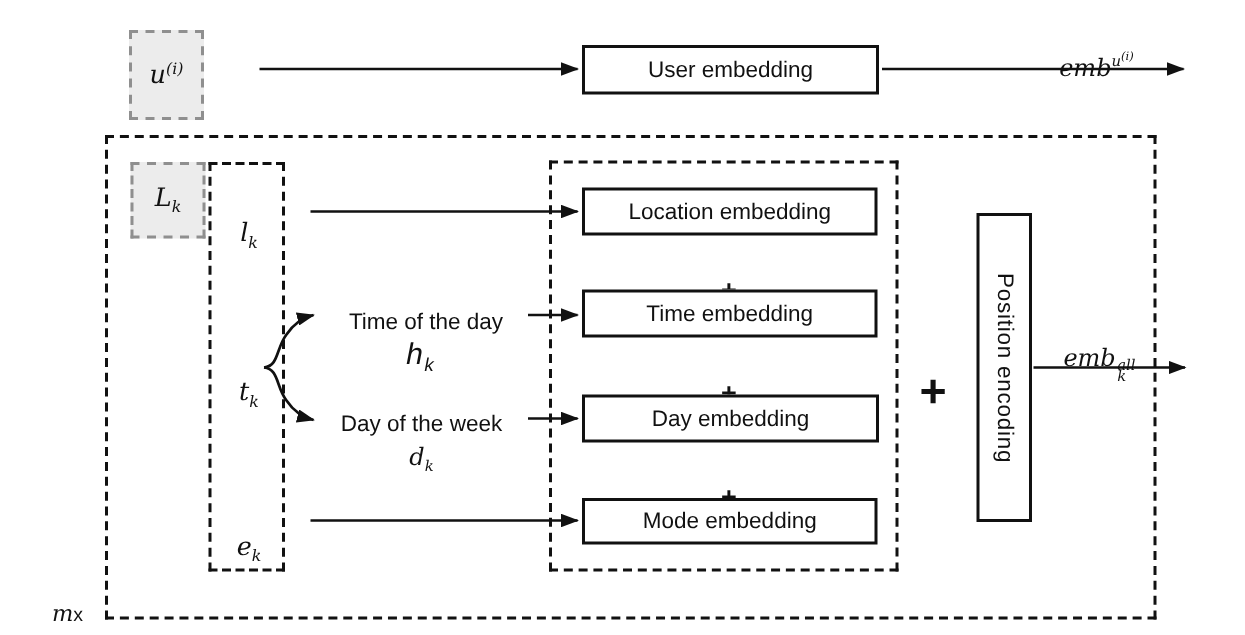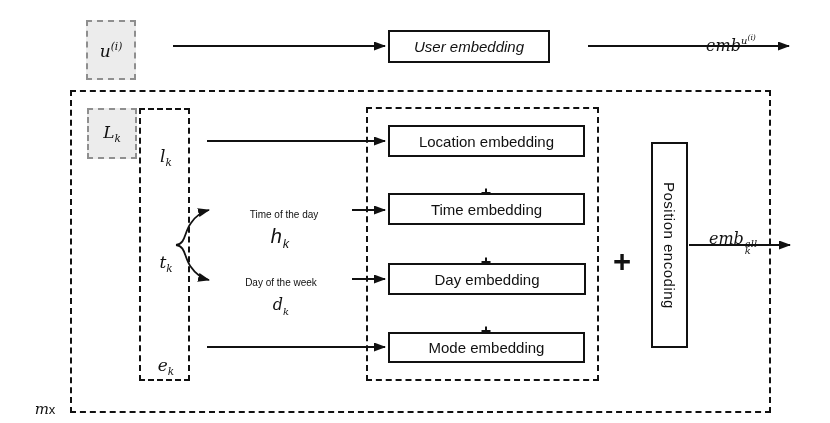--- a/index.html
+++ b/index.html
@@ -31,21 +31,21 @@
     font-family:"DejaVu Serif","Liberation Serif",serif;font-style:italic;font-size:17px;
     white-space:nowrap;
   }
   .math sup{font-size:0.62em;font-style:italic;}
   .math sub{font-size:0.62em;font-style:italic;}
   .math sup sup{font-size:0.78em;}
   .supsub{
     display:inline-grid;grid-template-rows:auto auto;line-height:0.72;
     font-size:0.62em;vertical-align:-0.30em;text-align:left;padding-left:1px;
   }
-  .annot{font-size:10px;white-space:nowrap;text-align:center;line-height:1.15;}
+  .annot{font-size:15px;white-space:nowrap;text-align:center;line-height:1.15;}
   .plus-small{font-size:18px;font-weight:700;line-height:1;}
   .plus-big{font-size:31px;font-weight:700;line-height:1;}
   .vertical-box{
     position:absolute;background:#ffffff;border:2px solid #111;box-sizing:border-box;
     display:flex;align-items:center;justify-content:center;
   }
   .vertical-box span{
     writing-mode:vertical-rl;font-size:15px;white-space:nowrap;letter-spacing:0.5px;
   }
   .mlabel{font-size:15px;white-space:nowrap;}
@@ -74,21 +74,21 @@
       <path d="M176,245 C186,246 184,258 191,267 C195,273 201,278 209,280" marker-end="url(#ah)"></path>
     </g>
   </svg>
 
   <div class="layer">
 
     <div class="greybox" style="left:86px;top:20px;width:50px;height:60px;">
       <span class="math"><i>u</i><sup>(i)</sup></span>
     </div>
 
-    <div class="solidbox" style="left:388px;top:30px;width:162px;height:33px;font-style:italic;">
+    <div class="solidbox" style="left:388px;top:30px;width:198px;height:33px;">
       <span>User embedding</span>
     </div>
 
     <div class="abs center math" style="left:731px;top:26px;font-size:16px;"><i>emb</i><sup><i>u</i><sup>(i)</sup></sup></div>
 
     <div class="dashedbox" style="left:70px;top:90px;width:701px;height:323px;"></div>
 
     <div class="abs center mlabel math" style="left:45px;top:391px;"><i>m</i><span class="mx">x</span></div>
 
     <div class="greybox" style="left:87px;top:108px;width:50px;height:51px;">

